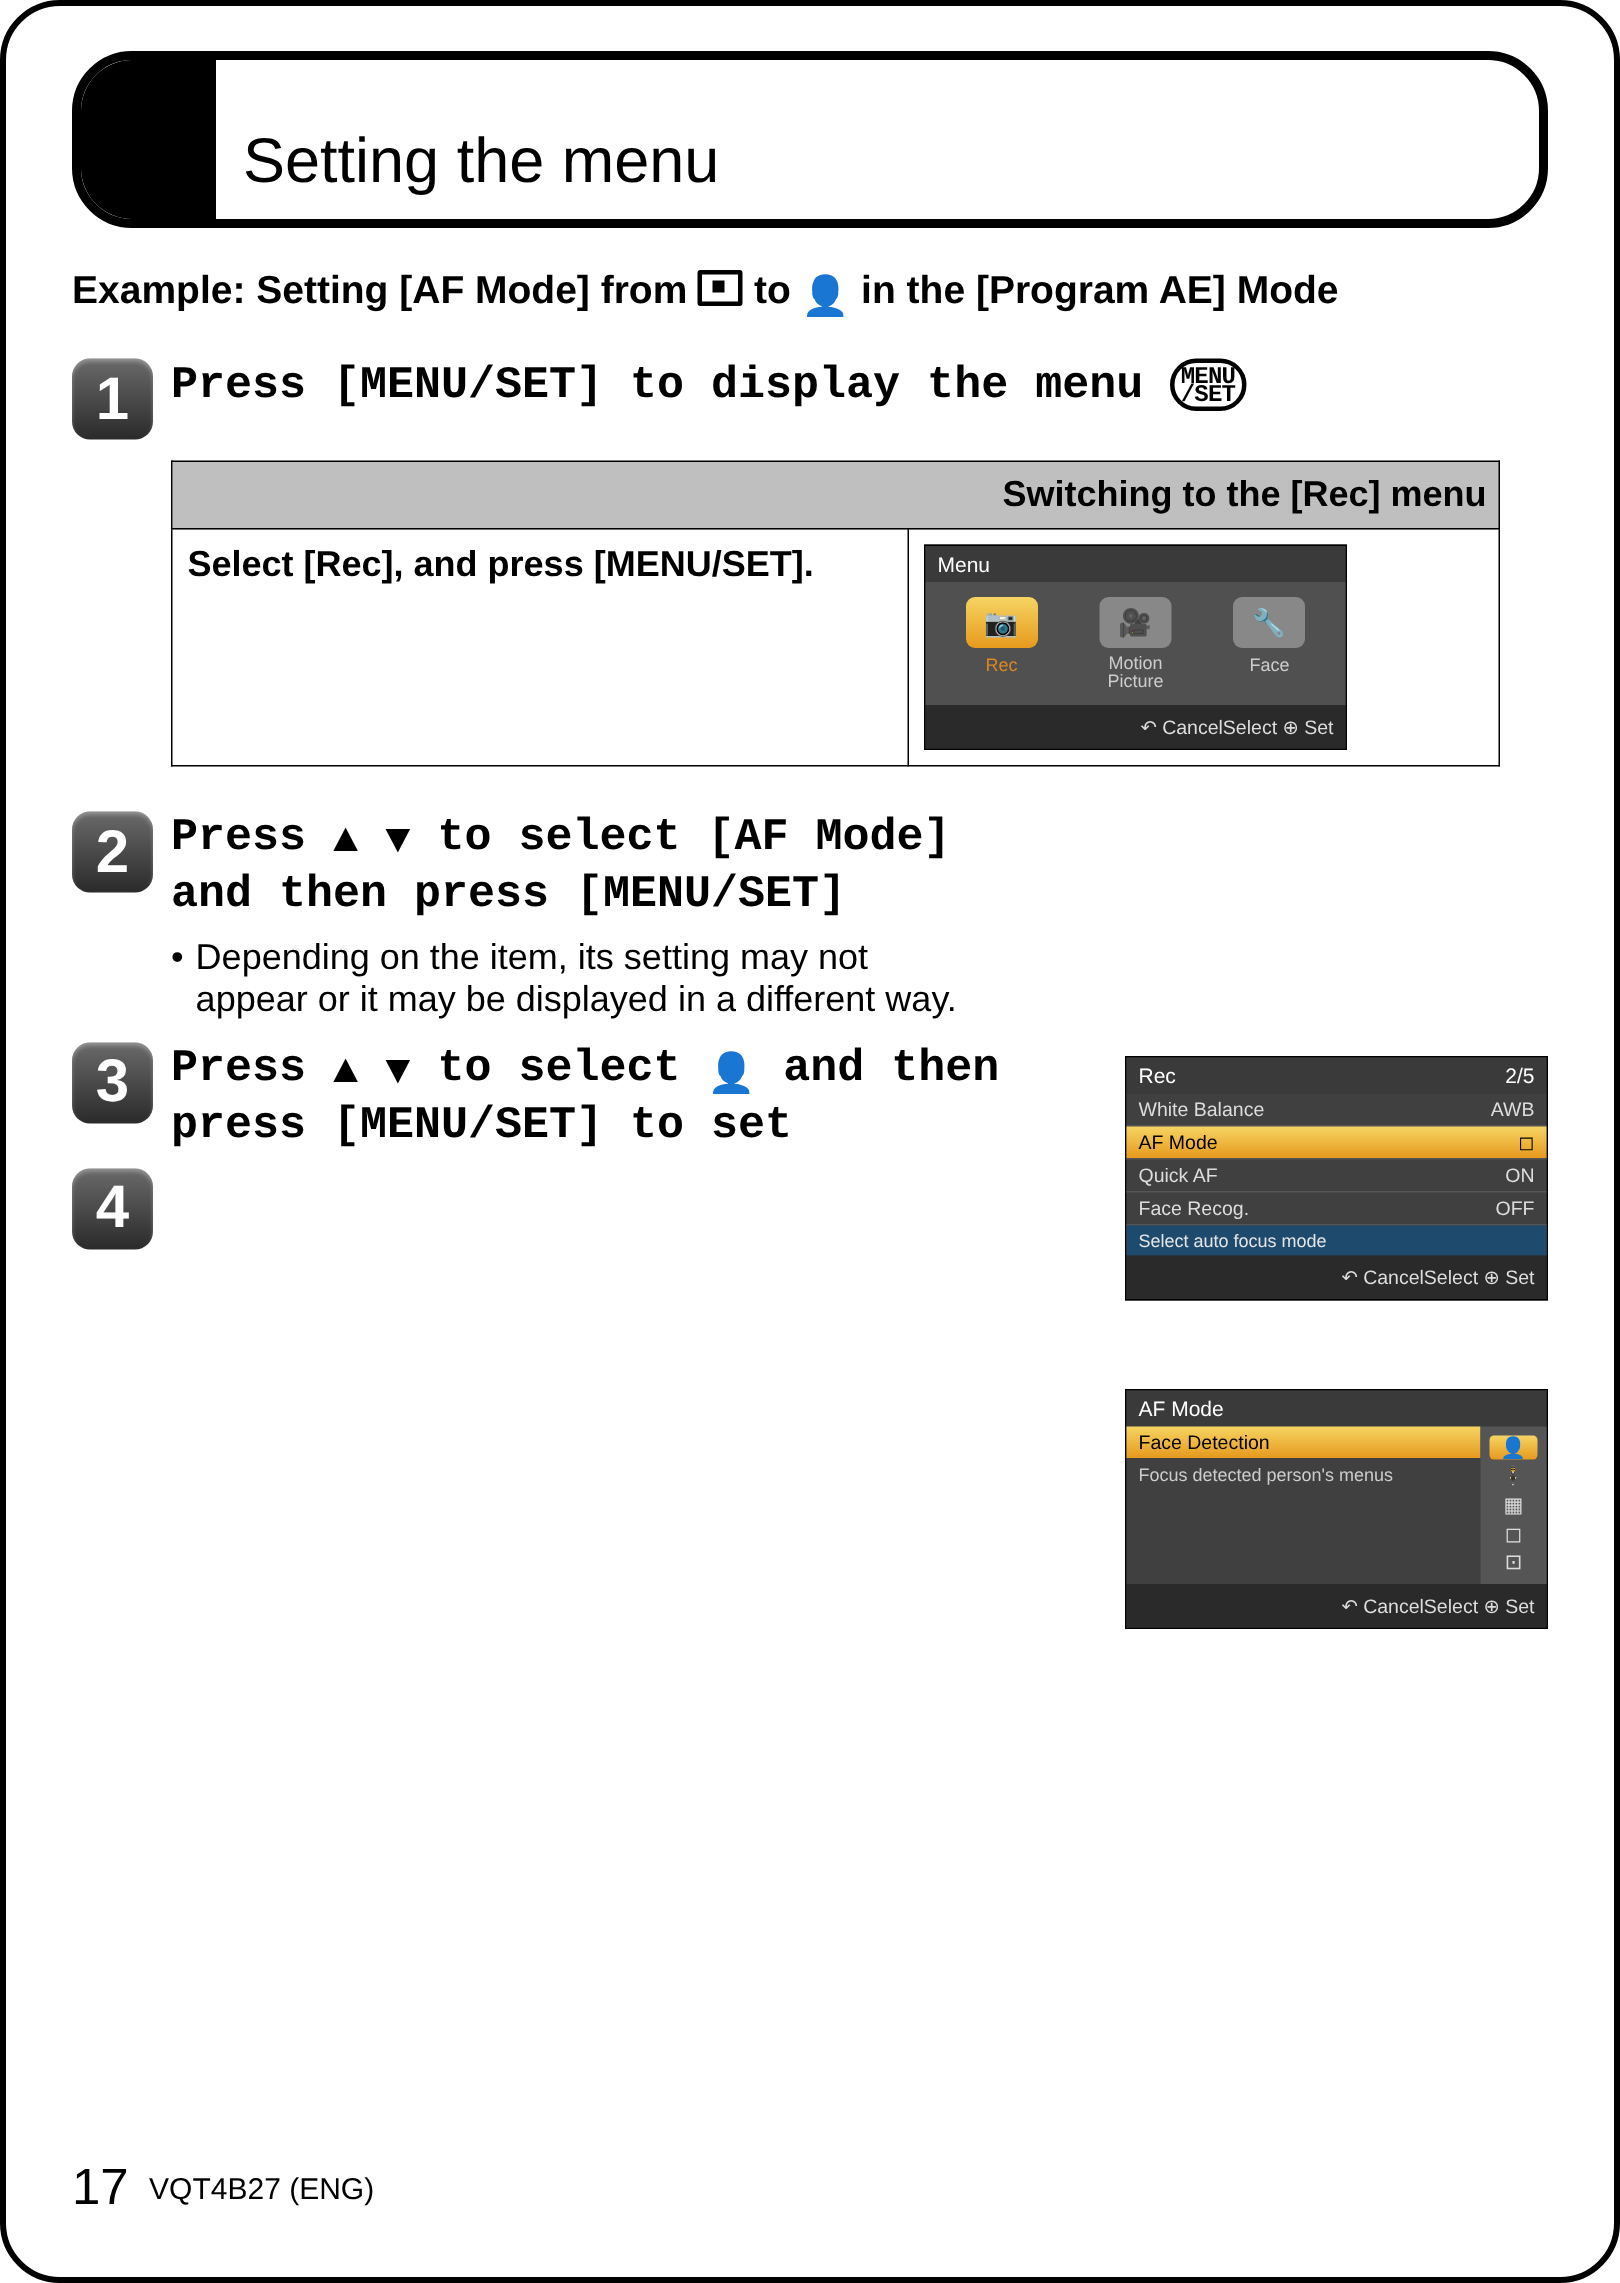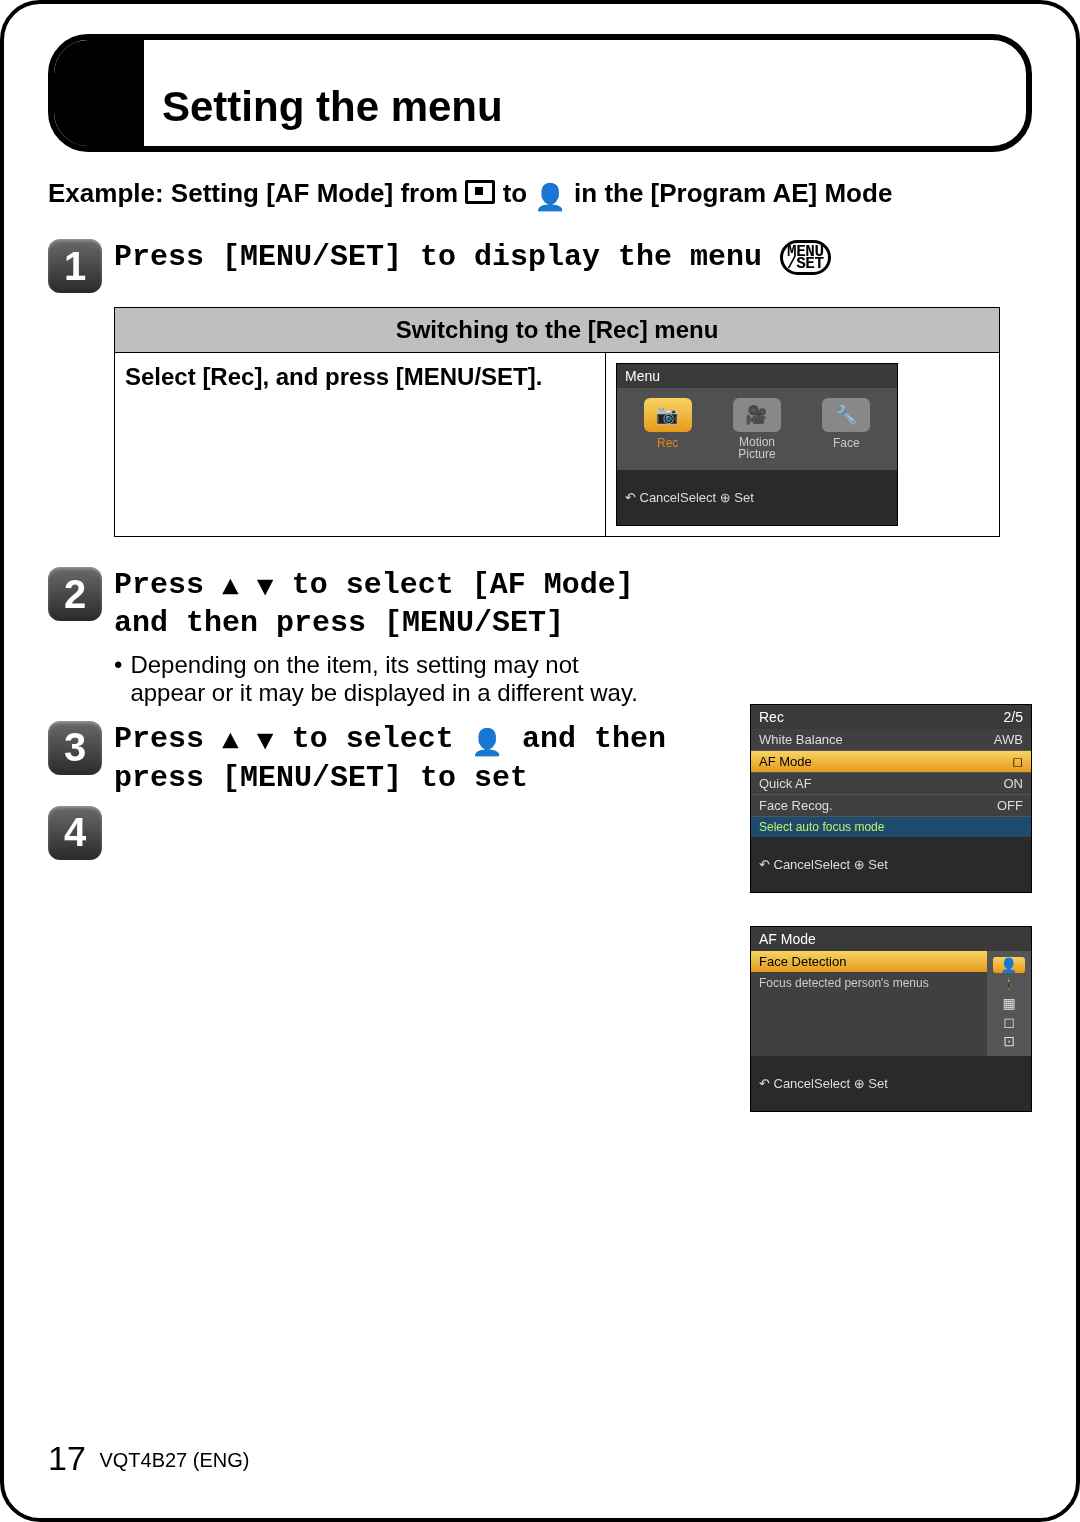--- a/index.html
+++ b/index.html
@@ -27,21 +27,21 @@
     align-items: stretch;
     margin-bottom: 26px;
     overflow: hidden;
   }
   .title-tab {
     width: 90px;
     background: #000;
   }
   .title-text {
     font-size: 42px;
-    font-weight: bold;
+    font-weight: normal;
     display: flex;
     align-items: center;
     padding-left: 18px;
     margin-top: 28px;
   }
   .intro {
     font-size: 26px;
     margin: 0 0 4px 0;
   }
   .example {
@@ -134,21 +134,21 @@
     margin-top: 14px;
     border: 1px solid #000;
     border-collapse: collapse;
     width: 886px;
   }
   .switch-table td, .switch-table th {
     border: 1px solid #000;
   }
   .switch-header {
     background: #bfbfbf;
-    text-align: center;
+    text-align: right;
     font-weight: bold;
     font-size: 24px;
     padding: 8px;
   }
   .switch-row td {
     vertical-align: top;
     padding: 10px;
     font-size: 24px;
   }
   .switch-row td:first-child {
@@ -194,42 +194,42 @@
     justify-content: center;
     font-size: 18px;
   }
   .menu3 .tile.selected .ico {
     background: linear-gradient(#f6d463, #e69a1d);
   }
   .menu3 .tile.selected .lbl { color: #d82; }
   .screen .botbar {
     background: #2a2a2a;
     display: flex;
-    justify-content: flex-start;
-    padding: 20px 8px;
+    justify-content: flex-end;
+    padding: 7px 8px;
     font-size: 13px;
   }
   .screen .list {
     background: #404040;
   }
   .screen .row {
     display: flex;
     justify-content: space-between;
     padding: 3px 8px;
     border-bottom: 1px solid #555;
     font-size: 13px;
     align-items: flex-end;
   }
   .screen .row.sel {
     background: linear-gradient(#f6d463, #e69a1d);
     color: #000;
   }
   .screen .row.hint {
     background: #1e4a6e;
-    color: #bef264;
+    color: #e5e5e5;
     border-bottom: none;
     font-size: 12px;
   }
   .right-imgs {
     position: absolute;
     right: 44px;
   }
   .footer {
     position: absolute;
     bottom: 40px;

